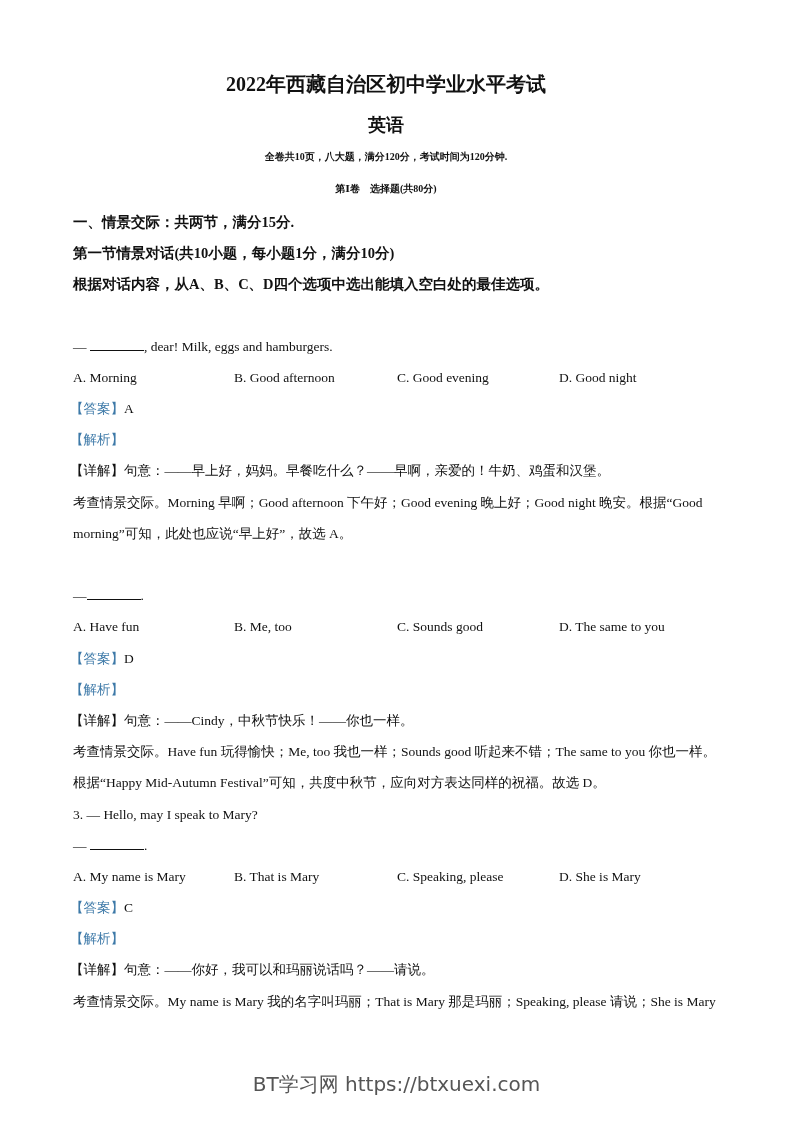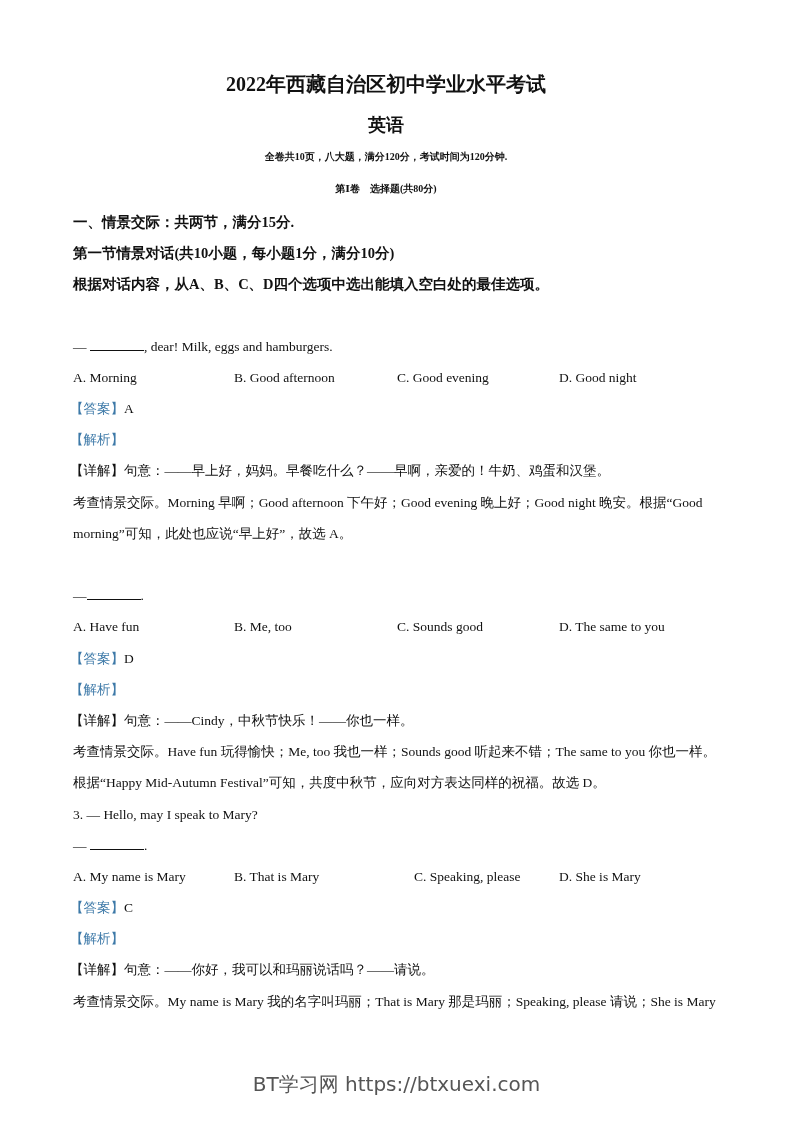--- a/index.html
+++ b/index.html
@@ -65,21 +65,21 @@
   </div>
   <div class="line" style="top:743px;">考查情景交际。Have fun 玩得愉快；Me, too 我也一样；Sounds good 听起来不错；The same to you 你也一样。</div>
   <div class="line" style="top:774px;">根据“Happy Mid-Autumn Festival”可知，共度中秋节，应向对方表达同样的祝福。故选 D。</div>
 
   <div class="line" style="top:806px;">3. — Hello, may I speak to Mary?</div>
   <div class="line" style="top:837px;">
     <span>— </span><span class="blank"></span><span>.</span>
   </div>
   <div class="opt" style="top:868px; left:73px;">A. My name is Mary</div>
   <div class="opt" style="top:868px; left:234px;">B. That is Mary</div>
-  <div class="opt" style="top:868px; left:414px;">C. Speaking, please</div>
+  <div class="opt" style="top:868px; left:397px;">C. Speaking, please</div>
   <div class="opt" style="top:868px; left:559px;">D. She is Mary</div>
   <div class="line" style="top:899px; left:70px;">
     <span class="label">【答案】</span><span>C</span>
   </div>
   <div class="line label" style="top:930px; left:70px;">【解析】</div>
   <div class="line" style="top:961px; left:70px;">
     <span>【详解】</span><span>句意：——你好，我可以和玛丽说话吗？——请说。</span>
   </div>
   <div class="line" style="top:993px;">考查情景交际。My name is Mary 我的名字叫玛丽；That is Mary 那是玛丽；Speaking, please 请说；She is Mary</div>
 

